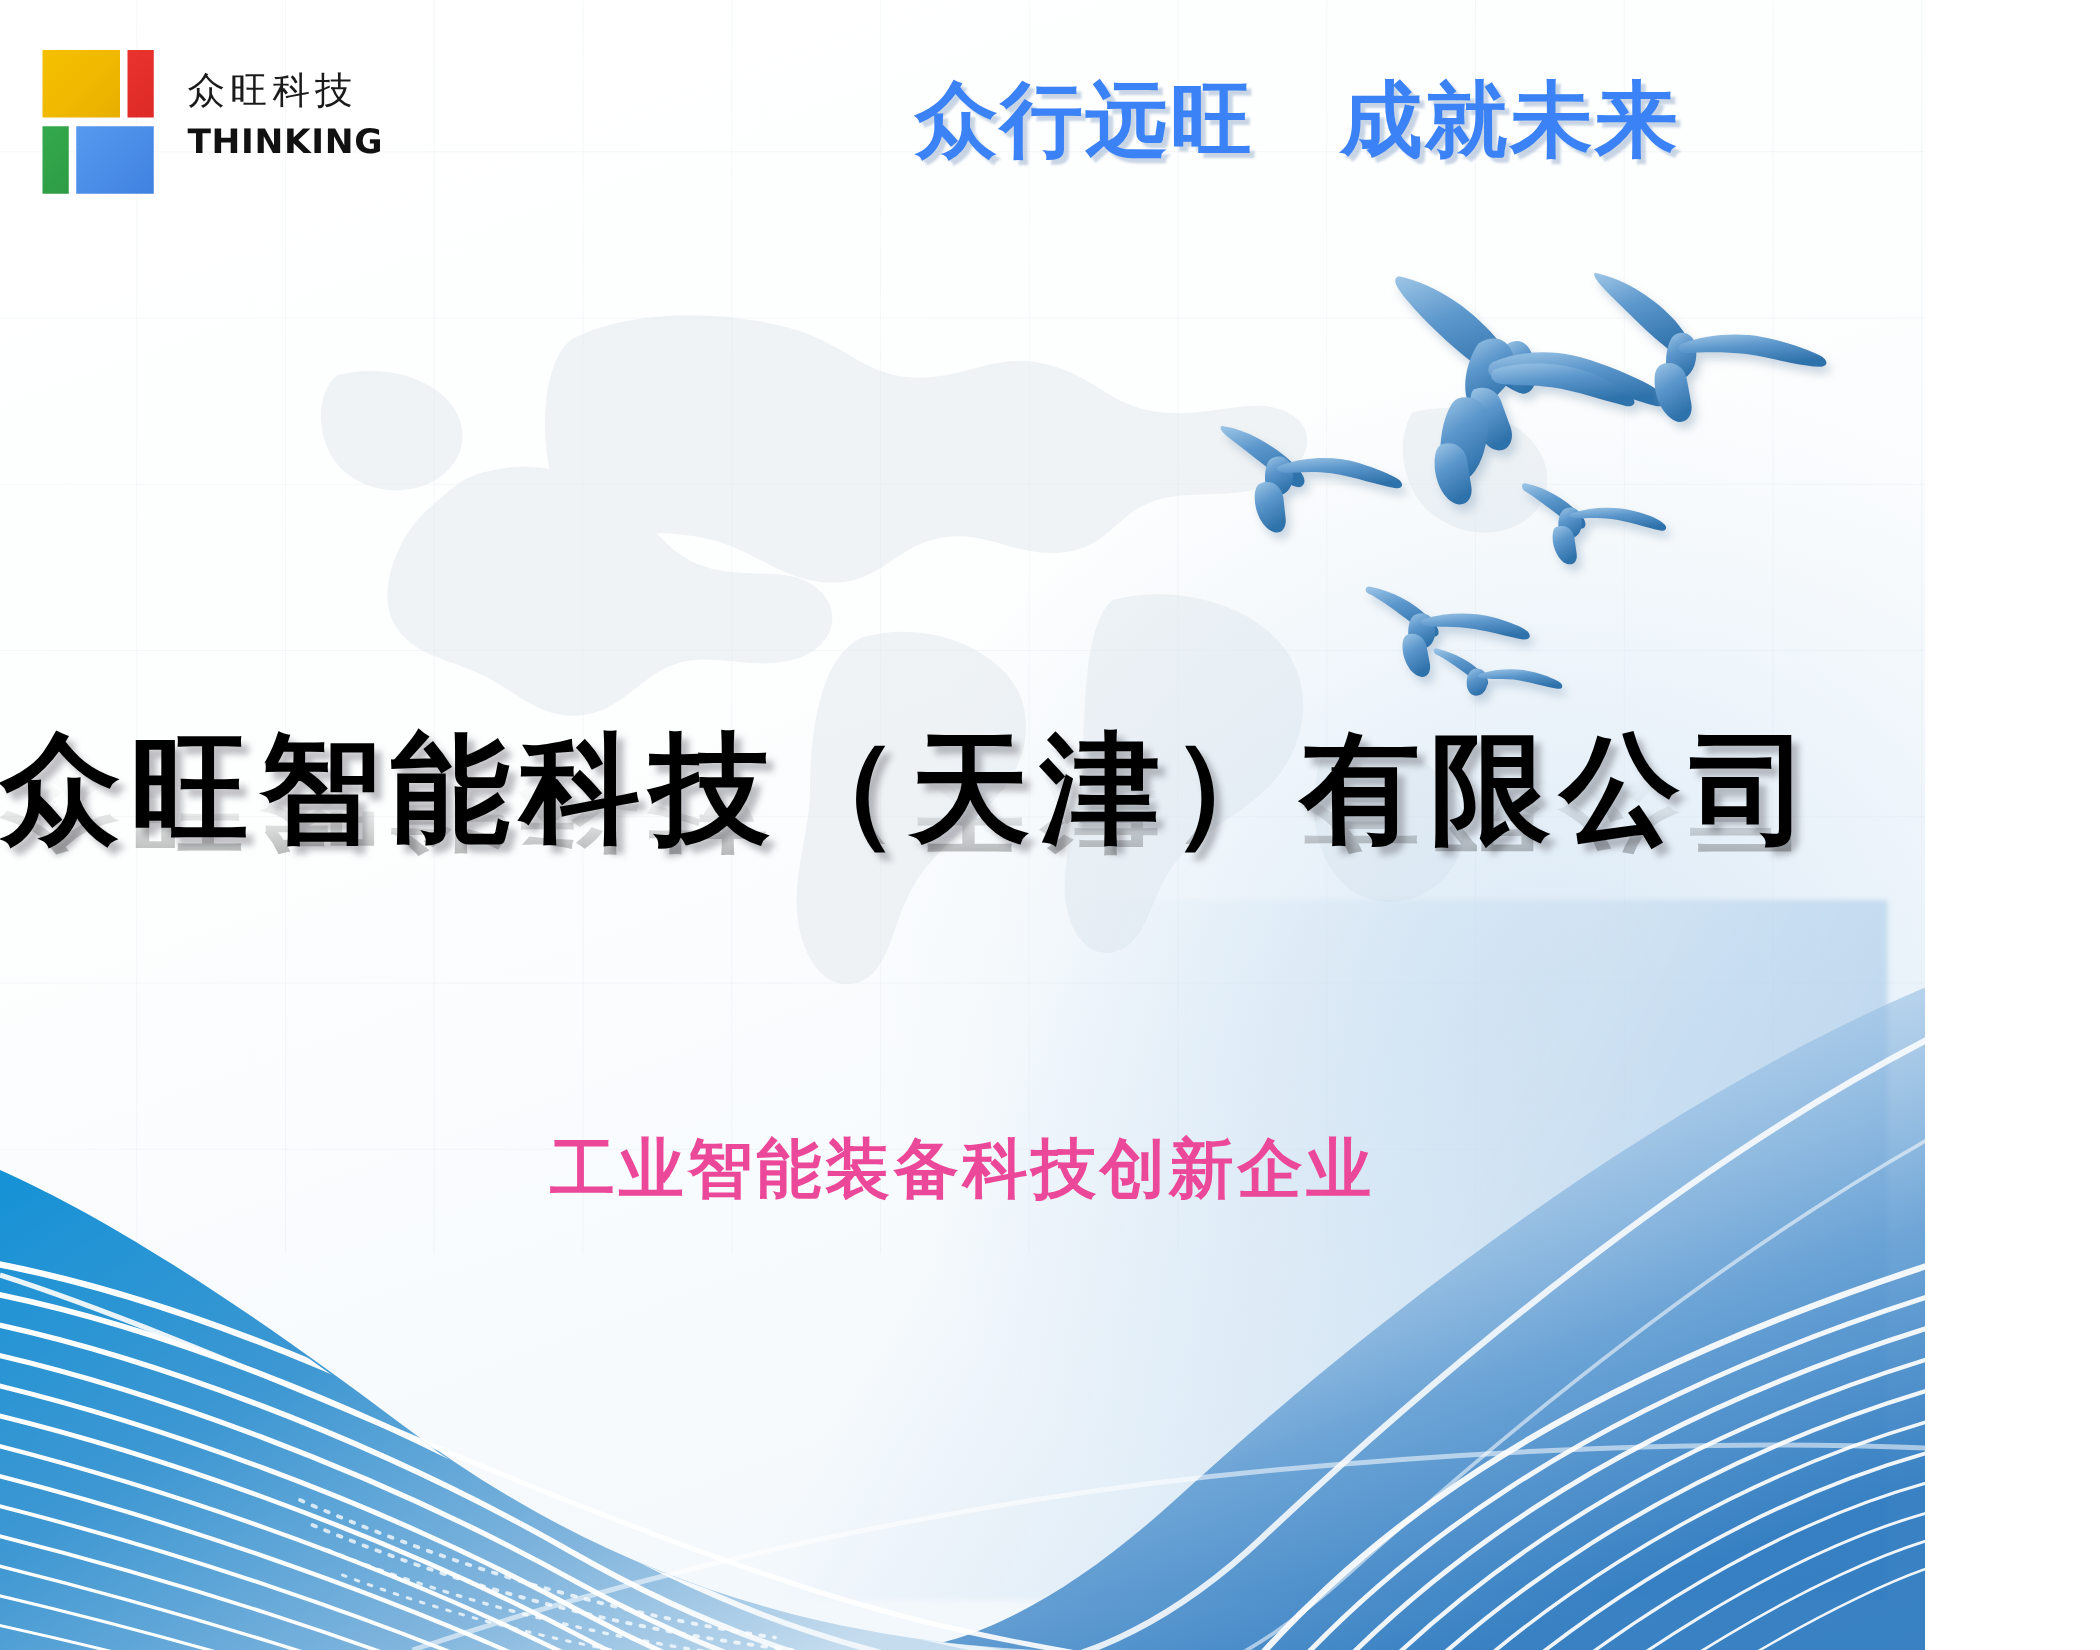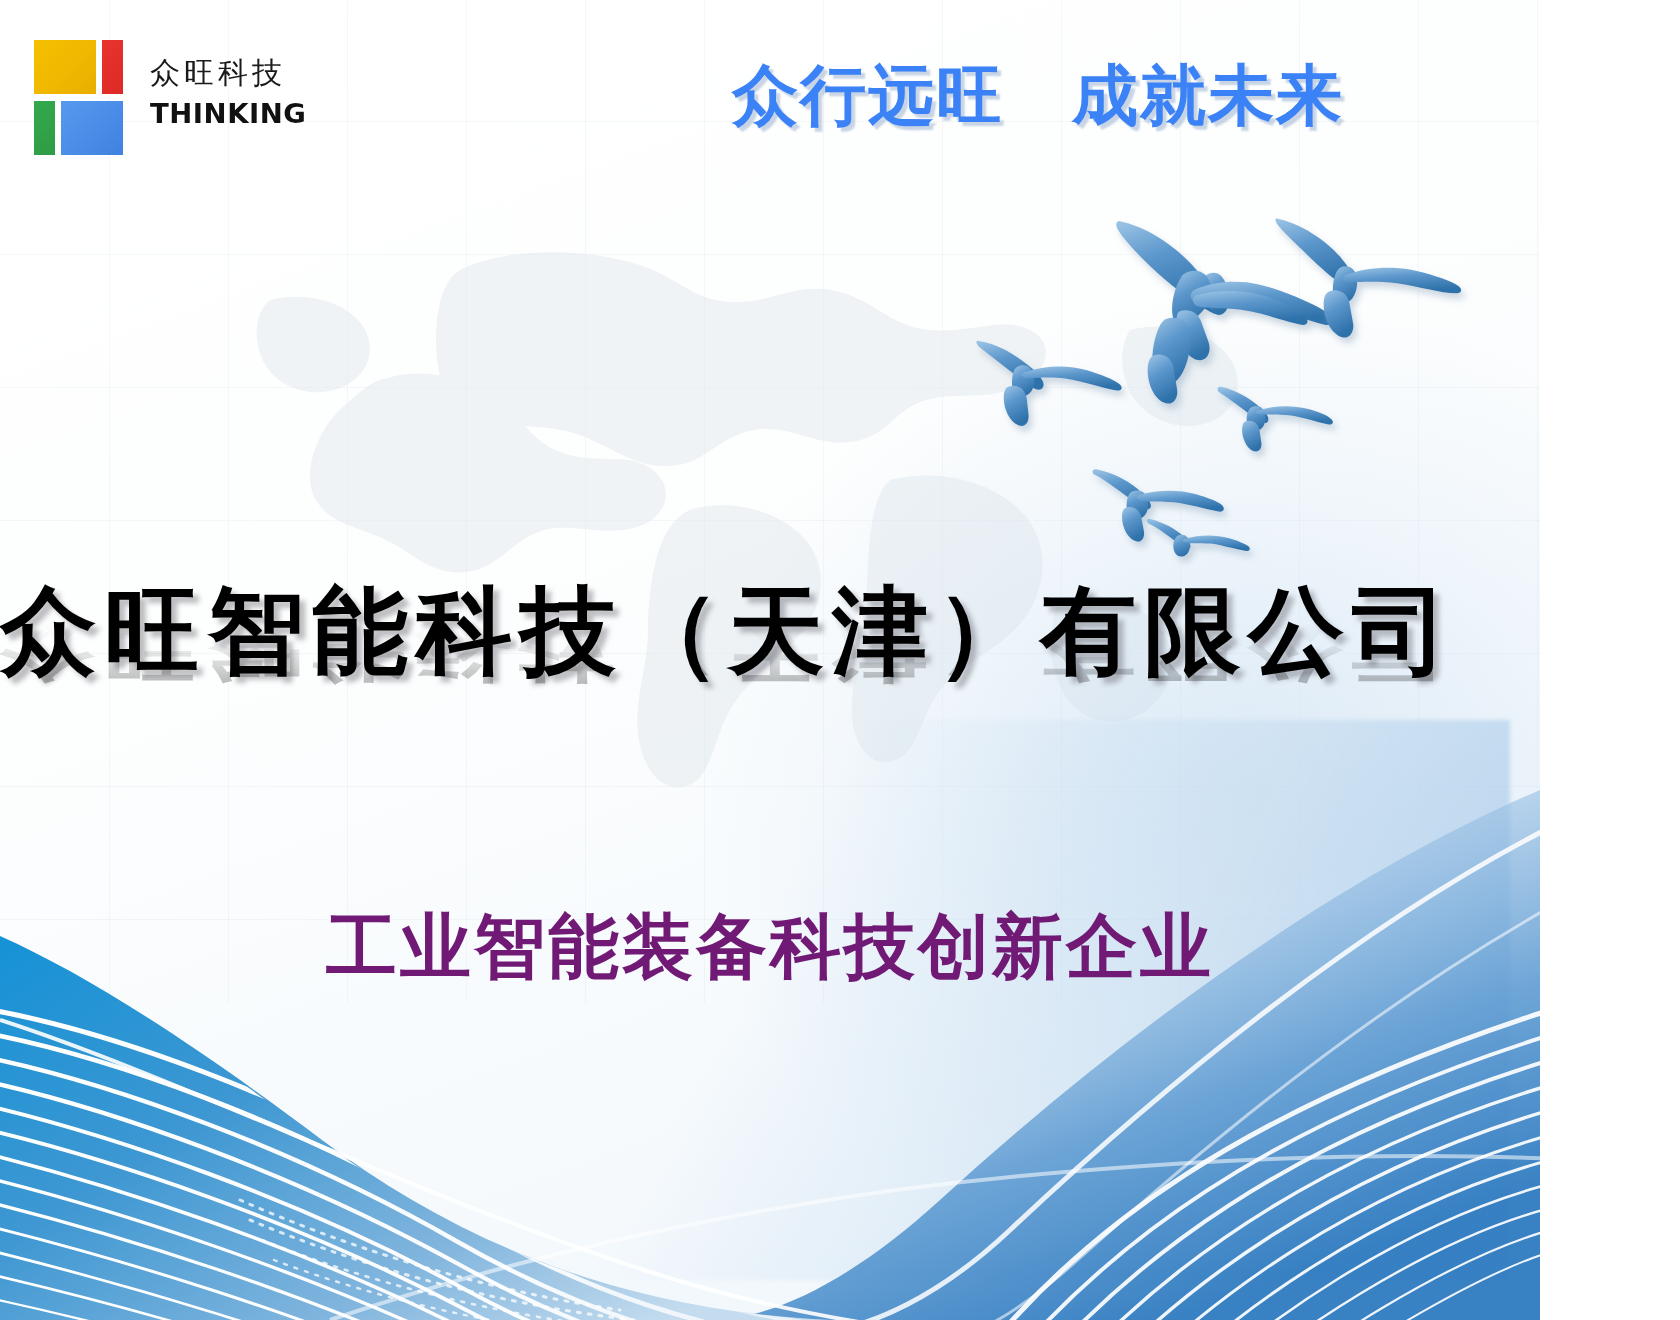--- a/index.html
+++ b/index.html
@@ -171,23 +171,23 @@
     mask-image: linear-gradient(to bottom, rgba(0,0,0,0.95) 0%, rgba(0,0,0,0.45) 34%, rgba(0,0,0,0.10) 66%, rgba(0,0,0,0) 92%);
     filter: blur(0.4px);
   }
 
   
   .subtitle {
     position: absolute;
     left: 0; right: 0;
     top: 908px;
     text-align: center;
-    font-size: 71px;
+    font-size: 52px;
     font-weight: 900;
-    color: #701a75;
+    color: #ec4899;
     letter-spacing: 3px;
     white-space: nowrap;
     line-height: 1.1;
   }
 
   
   .decor { position: absolute; left: 0; bottom: 0; width: 1680px; height: 420px; }
   .decor-right { position: absolute; right: 0; bottom: 0; width: 1000px; height: 560px; }
 </style>
 </head>

